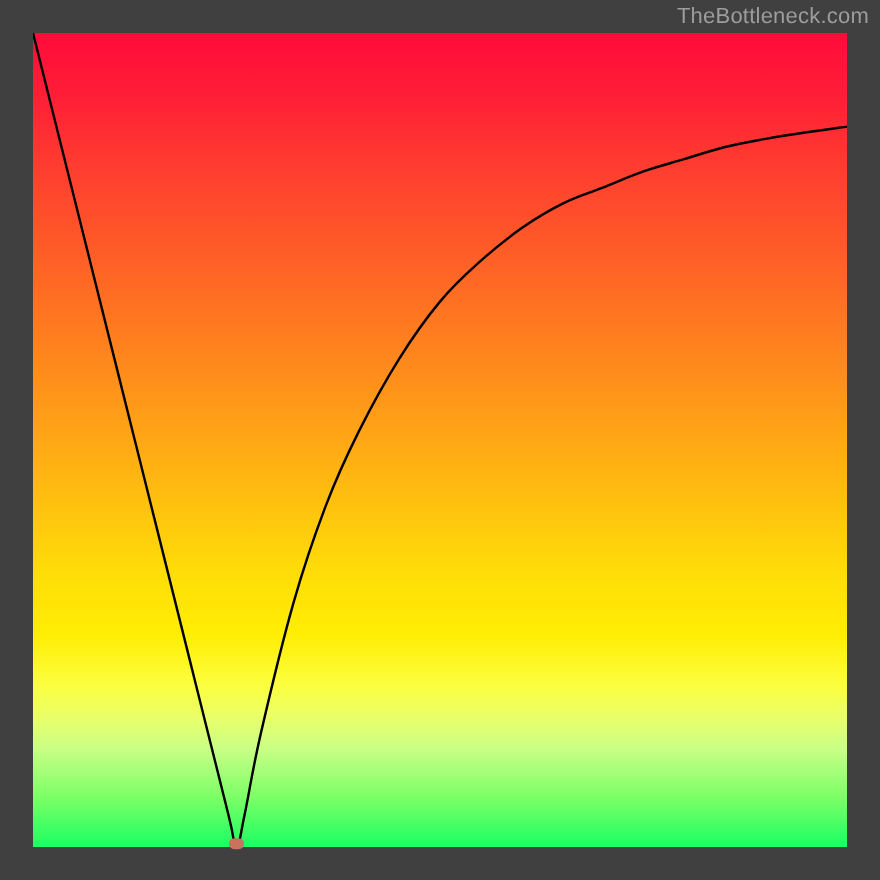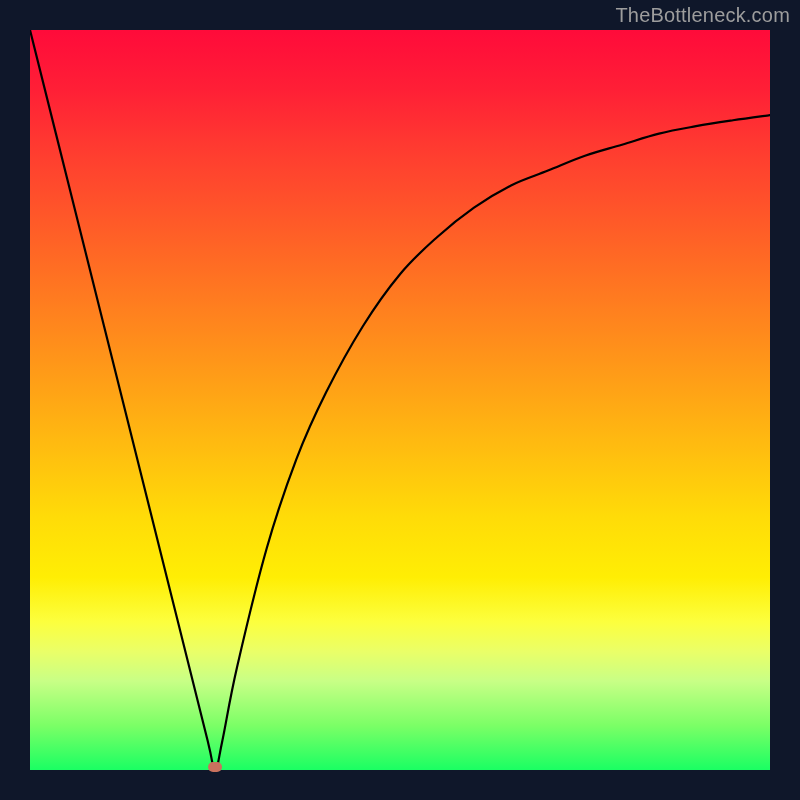--- a/index.html
+++ b/index.html
@@ -1,21 +1,21 @@
 <!DOCTYPE html>
 <html><head>
 <meta charset="utf-8">
 <style>
   * { margin: 0; padding: 0; box-sizing: border-box; }
   html, body { width: 800px; height: 800px; overflow: hidden; background: #000; }
   .frame {
     position: relative;
     width: 800px;
     height: 800px;
-    background: #0f172a;
+    background: #404040;
   }
   .plot-area {
     position: absolute;
     left: 30px;
     top: 30px;
     width: 740px;
     height: 740px;
     background: linear-gradient(to bottom,
       #ff0b3a 0%,
       #ff1f36 8%,

